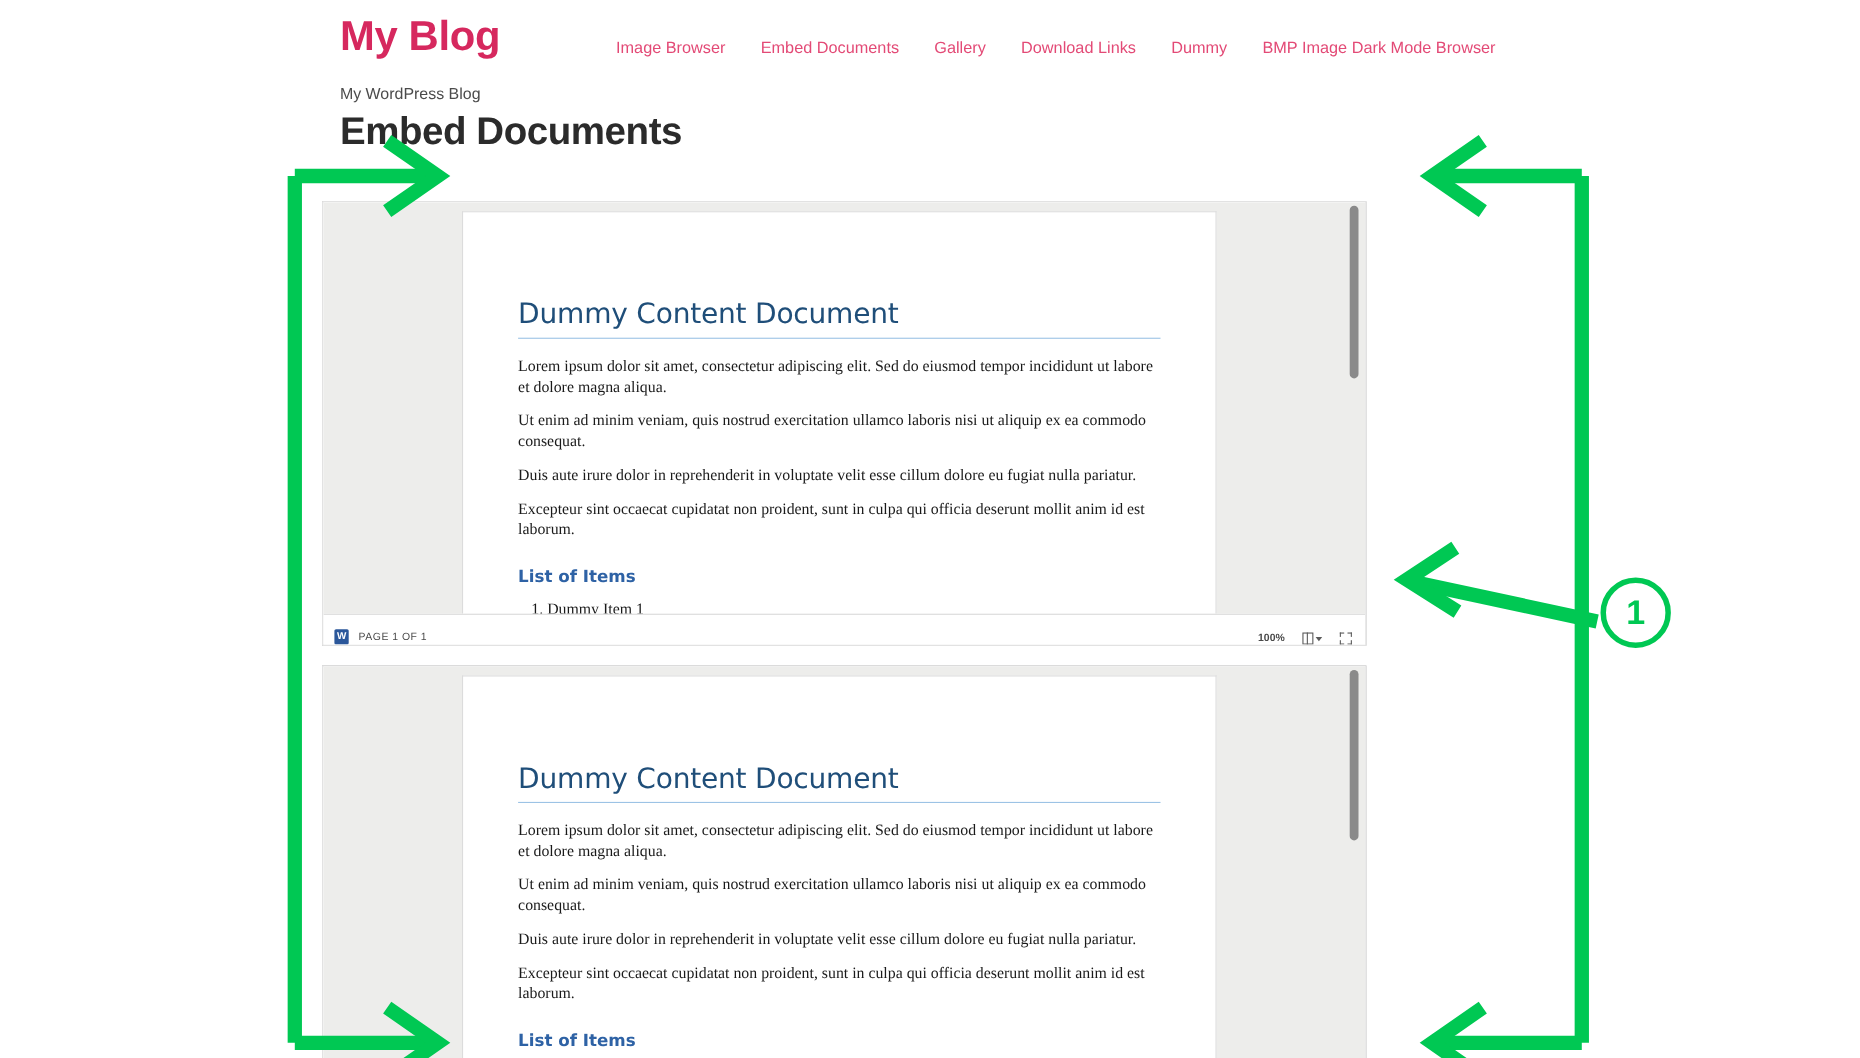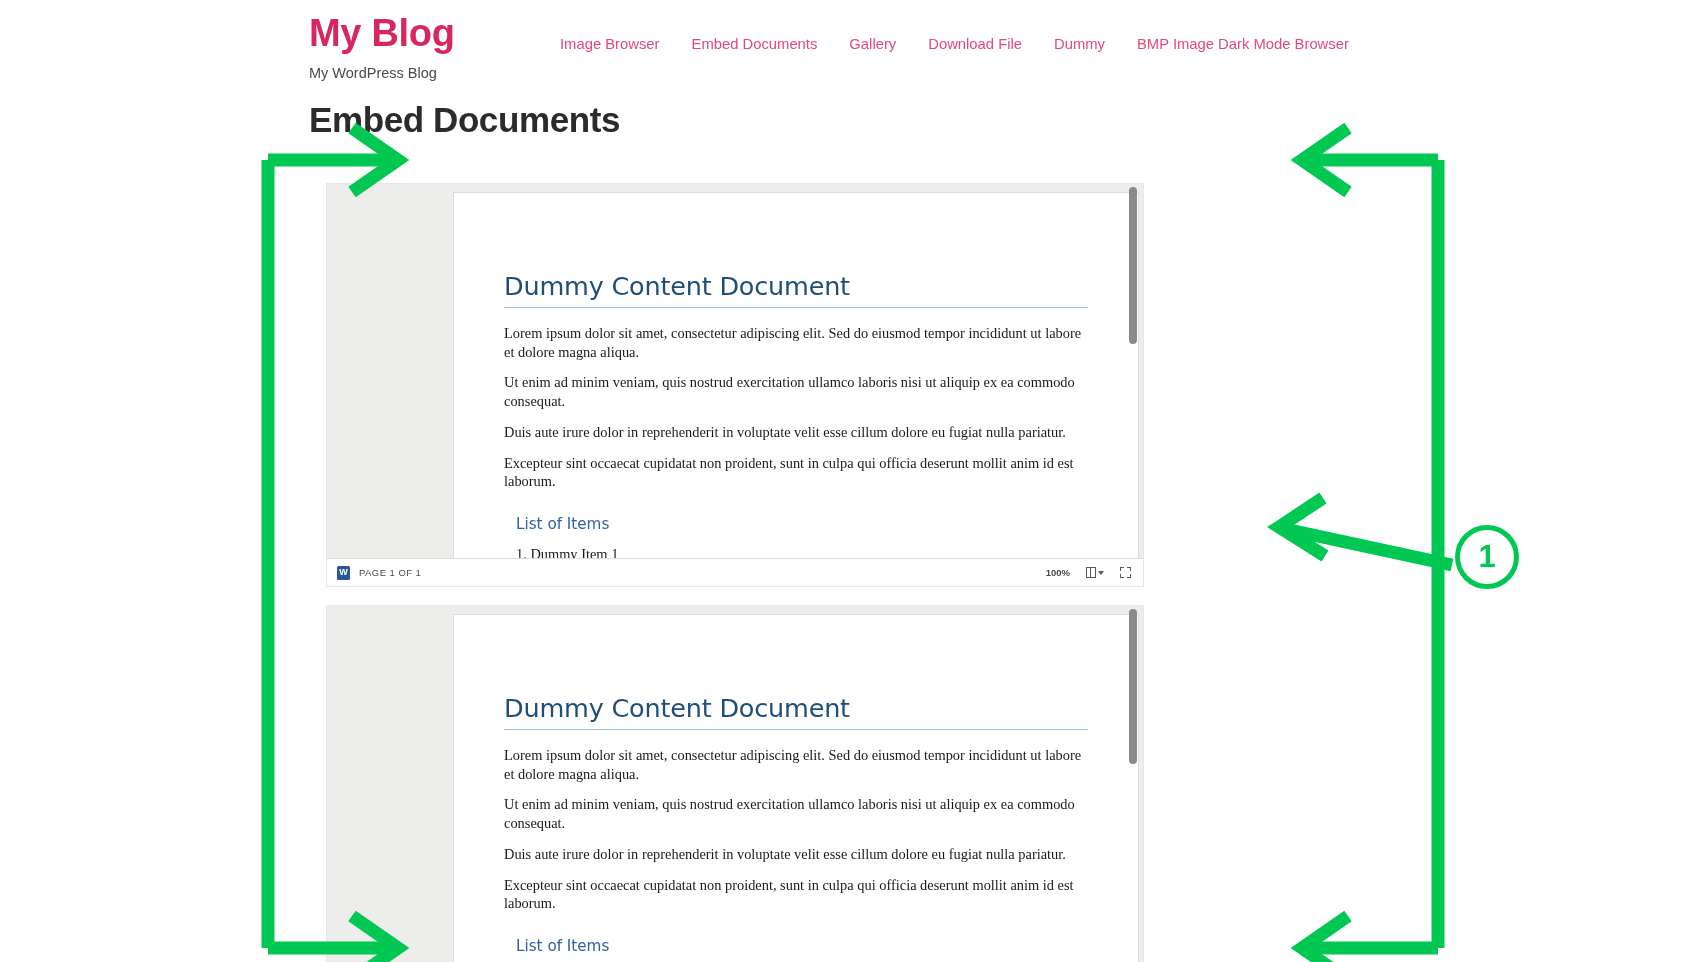--- a/index.html
+++ b/index.html
@@ -30,21 +30,21 @@
     font-weight: bold;
     color: #d6285e;
     line-height: 1.05;
     letter-spacing: -0.3px;
     margin: 0;
     white-space: nowrap;
   }
   .site-tagline {
     font-size: 14.5px;
     color: #4b4b4b;
-    margin-top: 11px;
+    margin-top: 24px;
     white-space: nowrap;
   }
   .main-nav {
     position: absolute;
     left: 560px;
     top: 36px;
     display: flex;
     align-items: center;
     gap: 0px;
     white-space: nowrap;
@@ -68,22 +68,22 @@
     font-weight: bold;
     color: #2b2b2b;
     letter-spacing: -0.4px;
     margin: 0;
     white-space: nowrap;
   }
 
   
   .embed-wrap {
     position: absolute;
-    left: 326px;
-    width: 818px;
+    left: 293px;
+    width: 949px;
     background: #404040;
   }
   #embed-1 { top: 183px; height: 404px; }
   #embed-2 { top: 605px; height: 360px; }
 
   .embed-frame {
     position: relative;
     width: 100%;
     height: 100%;
     background: #ffffff;
@@ -129,23 +129,23 @@
   .doc-p {
     font-family: "Liberation Serif", serif;
     font-size: 14.4px;
     line-height: 1.3;
     color: #1a1a1a;
     margin: 0 0 12px 0;
   }
   .doc-h2 {
     font-family: "DejaVu Sans", sans-serif;
     font-size: 15.2px;
-    font-weight: normal;
+    font-weight: bold;
     color: #2e62a5;
-    margin: 24px 0 3px 12px;
+    margin: 24px 0 3px 0;
   }
   .doc-li {
     font-family: "Liberation Serif", serif;
     font-size: 14.4px;
     line-height: 1.35;
     color: #1a1a1a;
     margin: 12px;
   }
 
   
@@ -169,21 +169,21 @@
   #embed-2 .viewer-scrollbar .thumb { height: 155px; }
 
   
   .viewer-toolbar {
     position: absolute;
     left: 0; right: 0; bottom: 0;
     height: 28px;
     background: #ffffff;
     border-top: 1px solid #dddddd;
     display: flex;
-    align-items: center;
+    align-items: flex-end;
     padding: 0 12px 0 10px;
   }
   .tb-left { display: flex; align-items: center; gap: 9px; }
   .word-icon {
     width: 13px; height: 14px;
     background: #2b579a;
     border-radius: 1.5px;
     position: relative;
     flex: 0 0 auto;
   }
@@ -281,21 +281,21 @@
 <header class="site-header">
   <div class="brand">
     <h1 class="site-title">My Blog</h1>
     <div class="site-tagline">My WordPress Blog</div>
   </div>
 
   <nav class="main-nav">
     <a class="nav-link">Image Browser</a>
     <a class="nav-link">Embed Documents</a>
     <a class="nav-link">Gallery</a>
-    <a class="nav-link">Download File</a>
+    <a class="nav-link">Download Links</a>
     <a class="nav-link">Dummy</a>
     <a class="nav-link">BMP Image Dark Mode Browser</a>
   </nav>
 </header>
 
 <h2 class="page-title">Embed Documents</h2>
 
 <div class="embed-wrap" id="embed-1">
   <div class="embed-frame">
     <div class="viewer-body">

